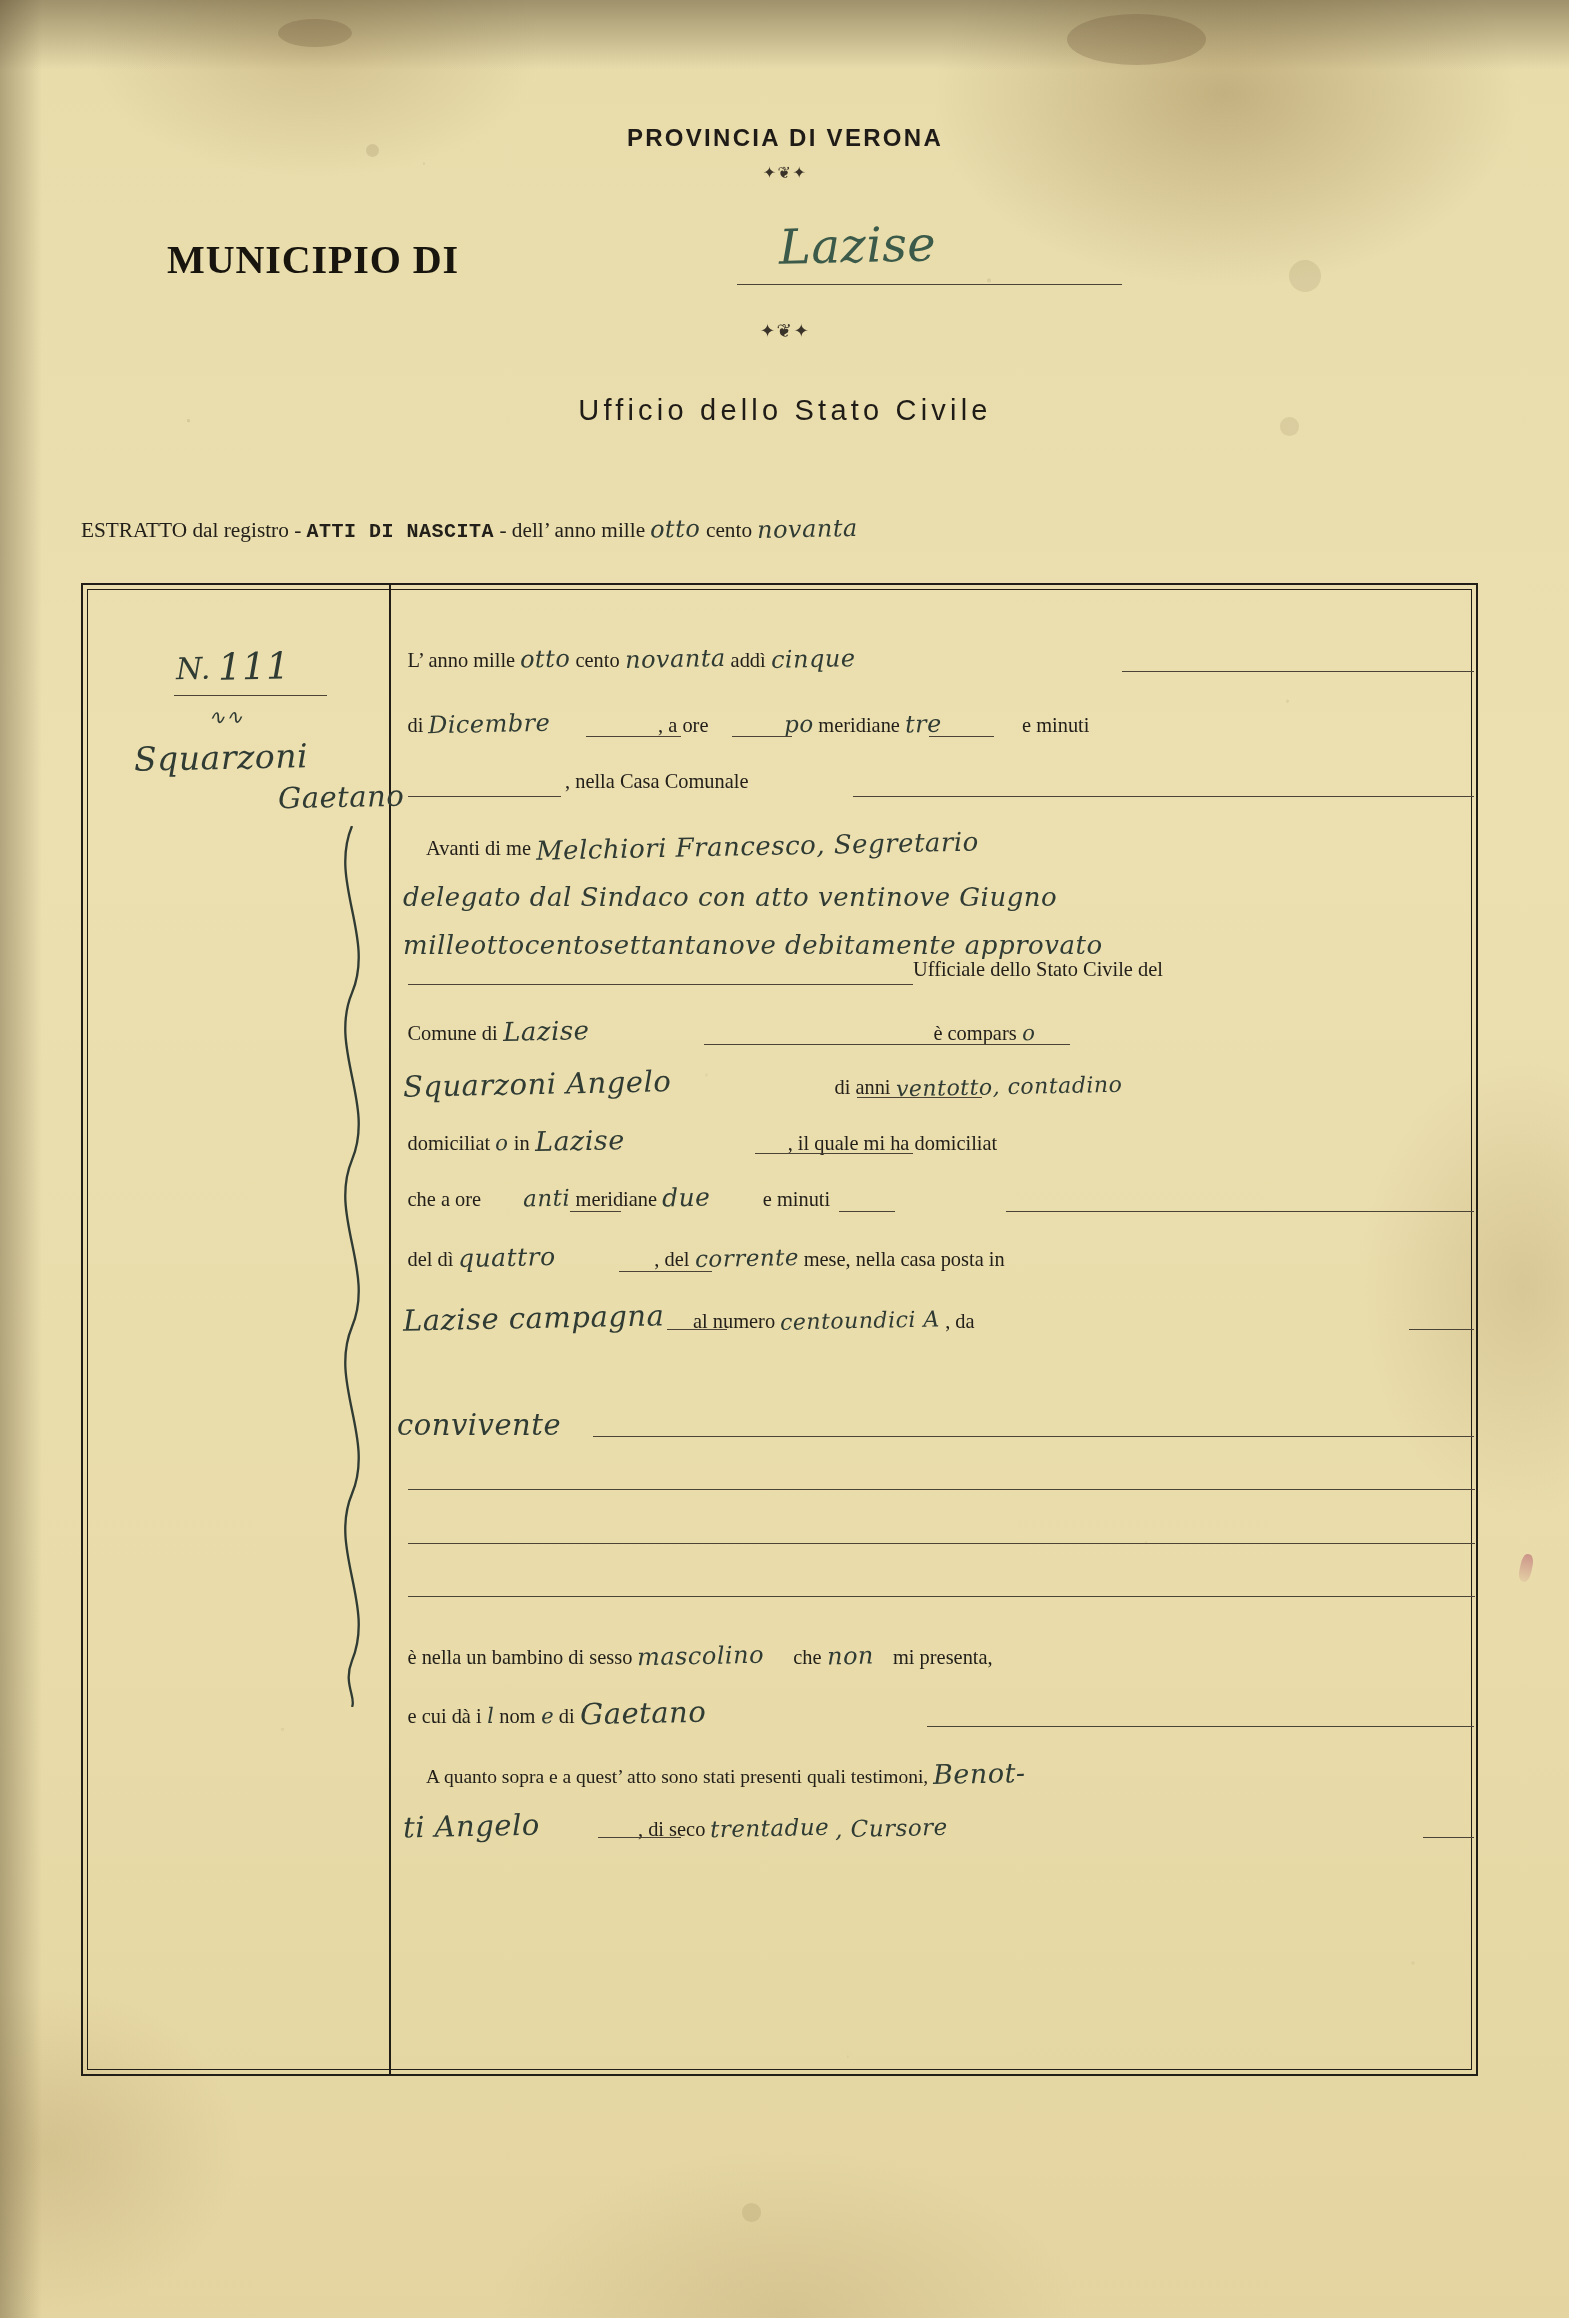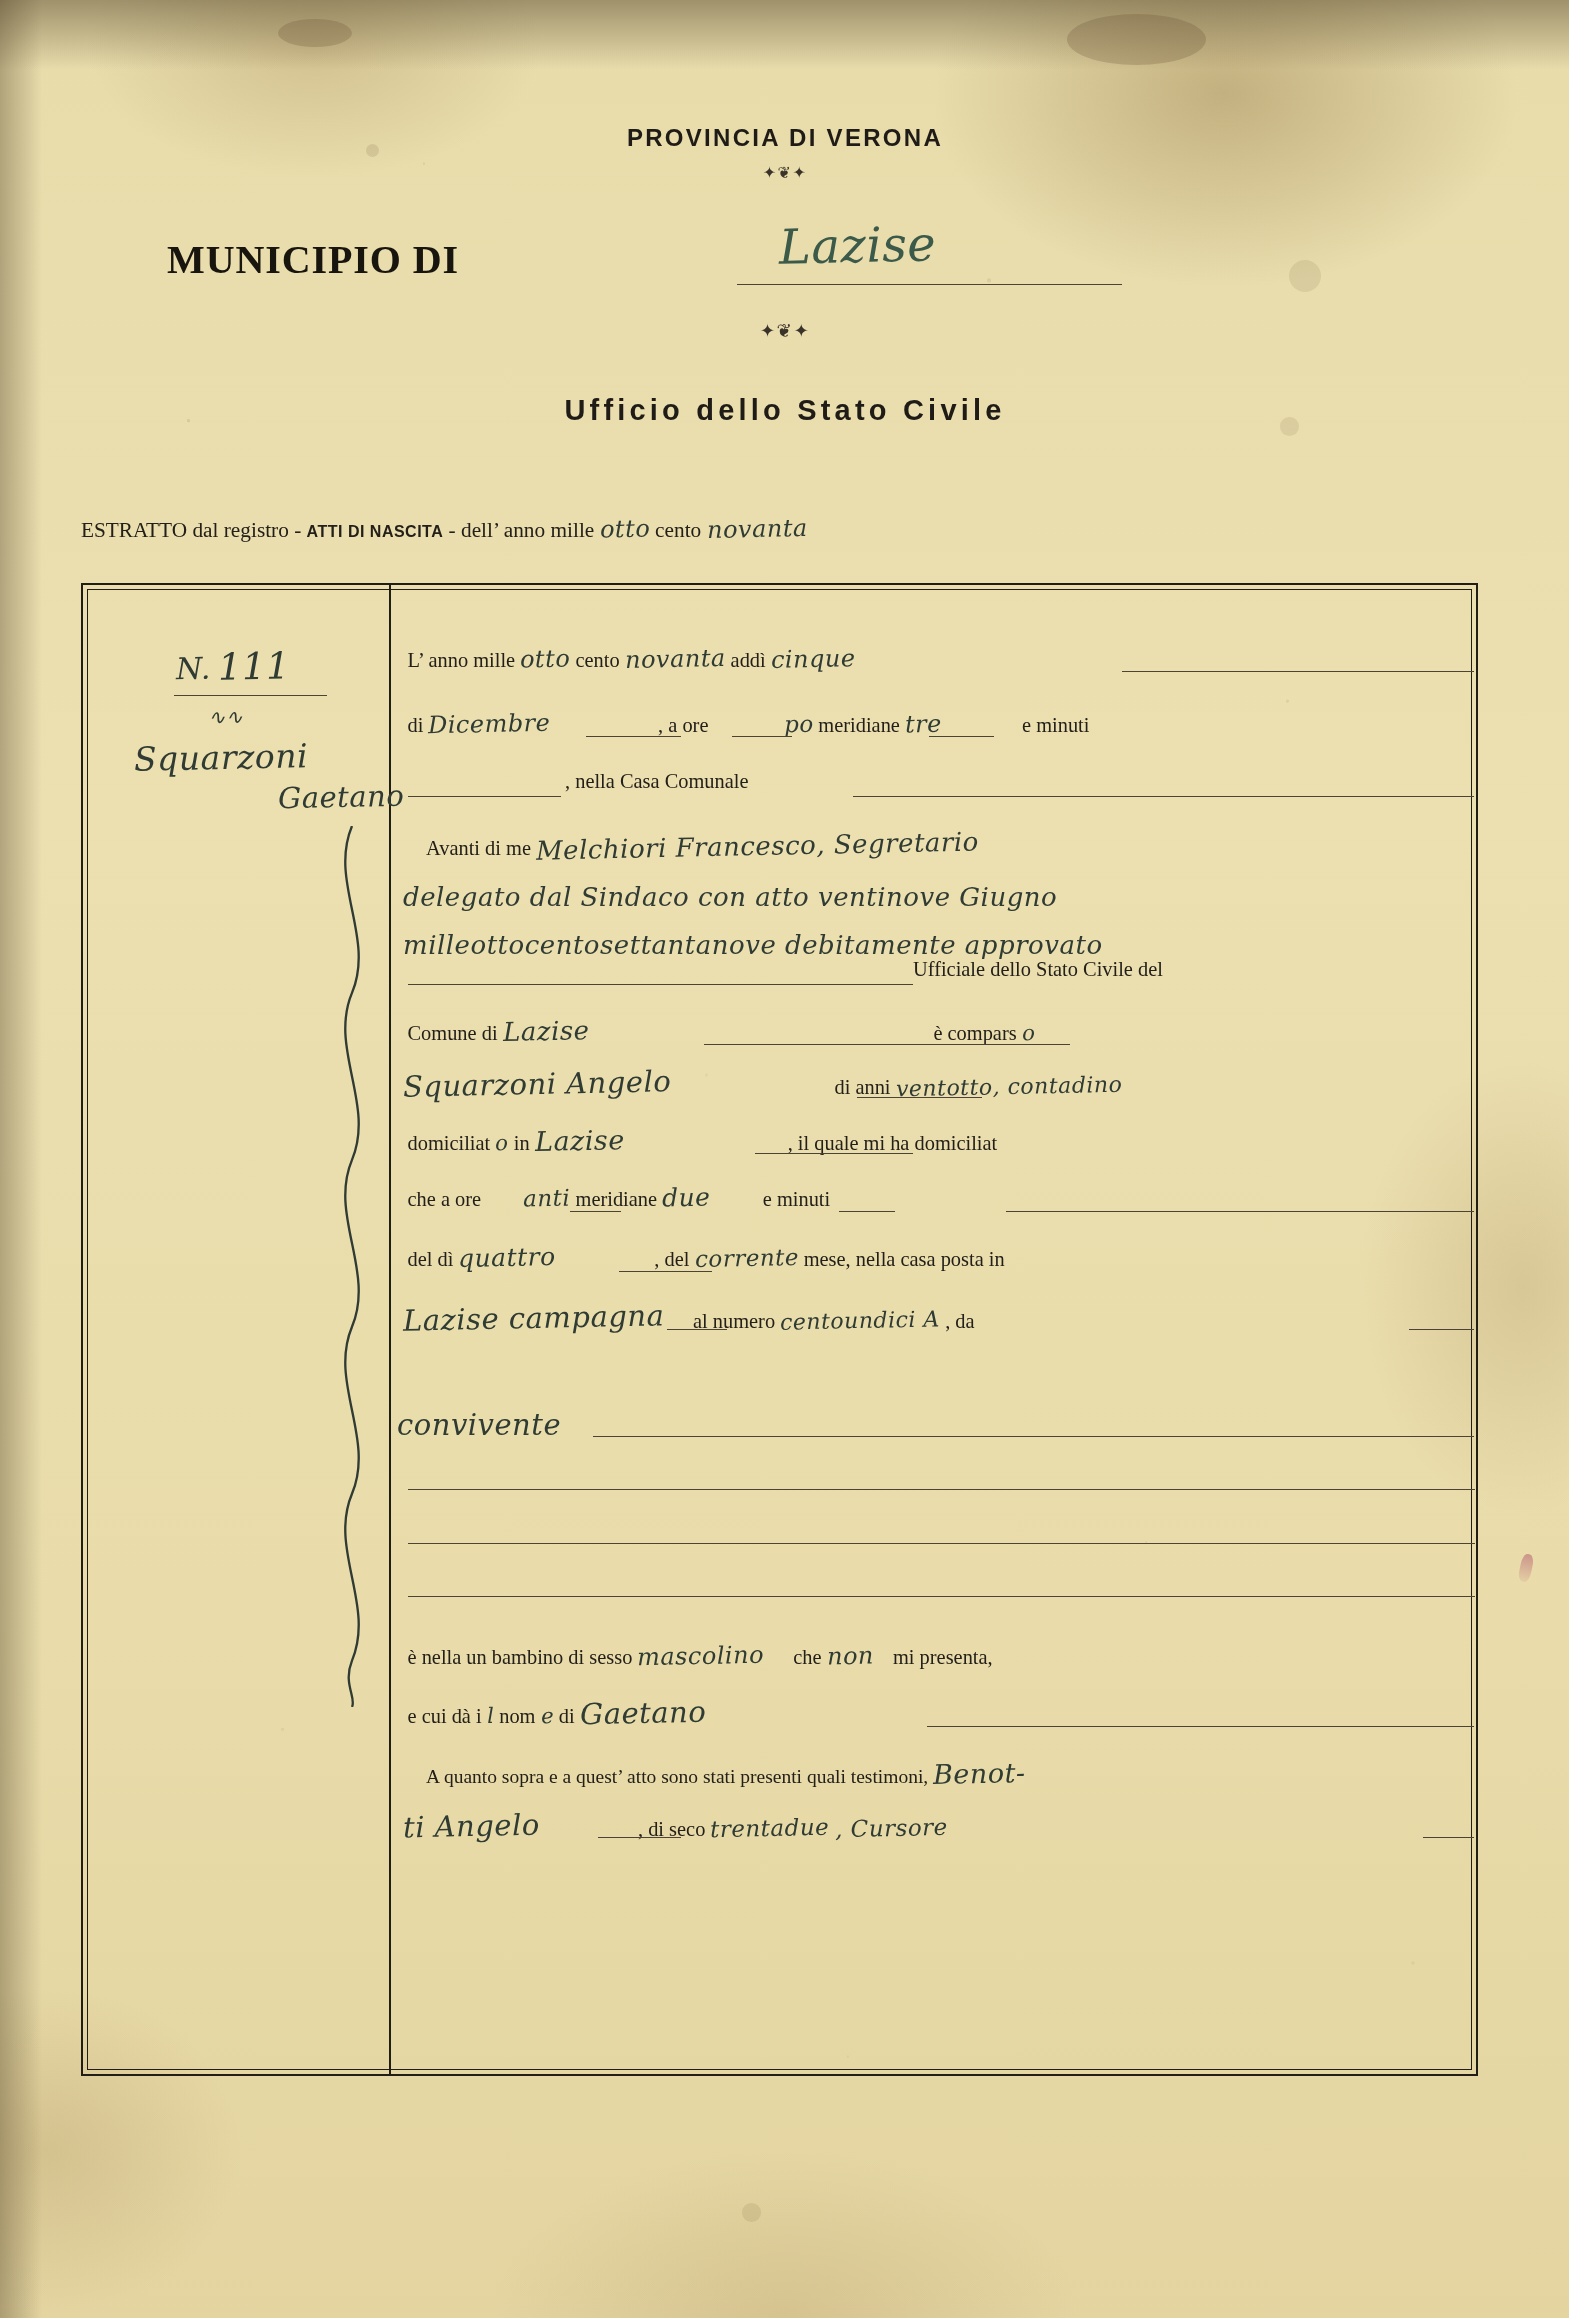--- a/index.html
+++ b/index.html
@@ -130,39 +130,39 @@
     font-size: 18.5px;
     color: #3a3329;
     letter-spacing: 1.4px;
   }
   .ufficio {
     position: absolute;
     top: 394px;
     left: 0; right: 0;
     text-align: center;
     font-family: "Liberation Sans", sans-serif;
-    font-weight: bold;
+    font-weight: normal;
     font-size: 29px;
     letter-spacing: 4.2px;
     color: #1f1c17;
   }
 
   .estratto {
     position: absolute;
     top: 515px;
     left: 81px;
     width: 1414px;
     font-size: 21.3px;
     color: #23201a;
     white-space: nowrap;
   }
   .estratto .bold {
-    font-family: Liberation Sans, sans-serif;
+    font-family: Liberation Mono, monospace;
     font-weight: bold;
-    font-size: 16px;
+    font-size: 20px;
     letter-spacing: 0.5px;
   }
   .estratto .hand {
     font-size: 24px;
   }
 
   
   .frame {
     position: absolute;
     left: 81px;

